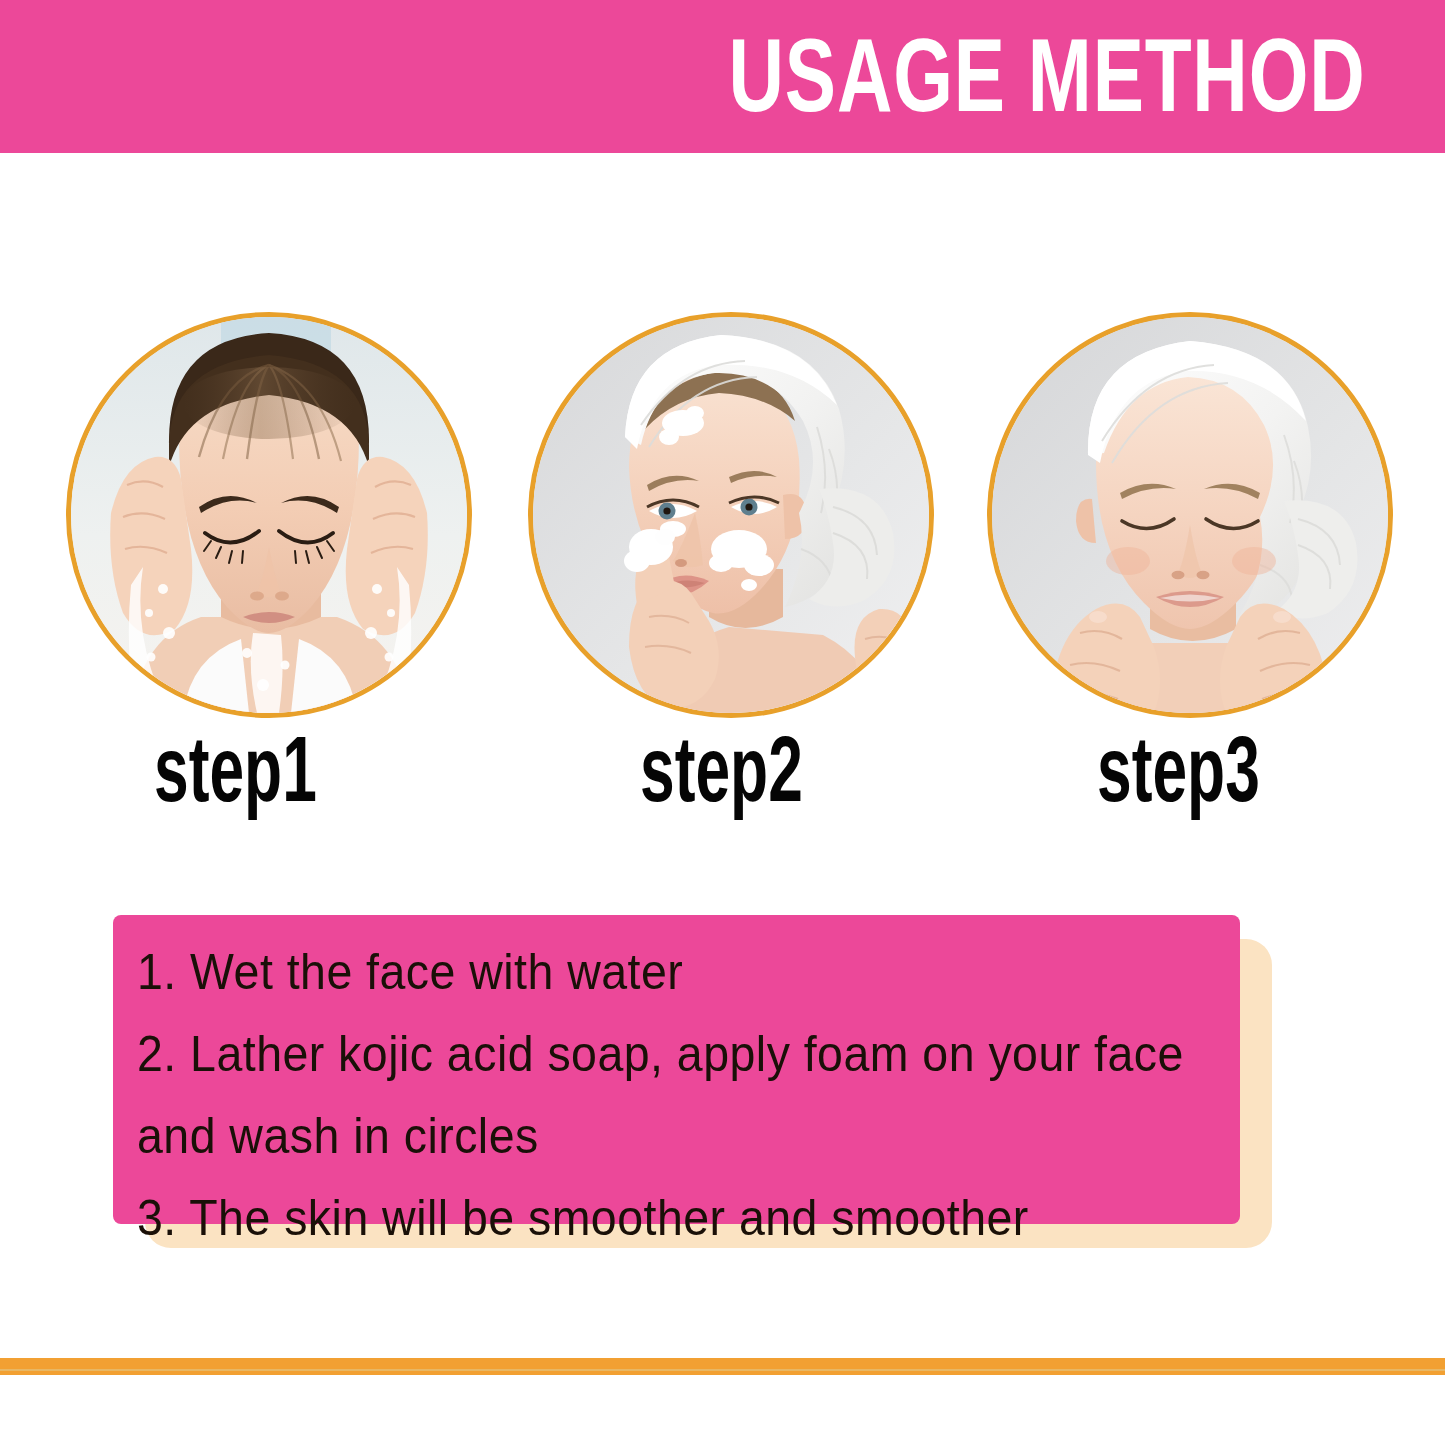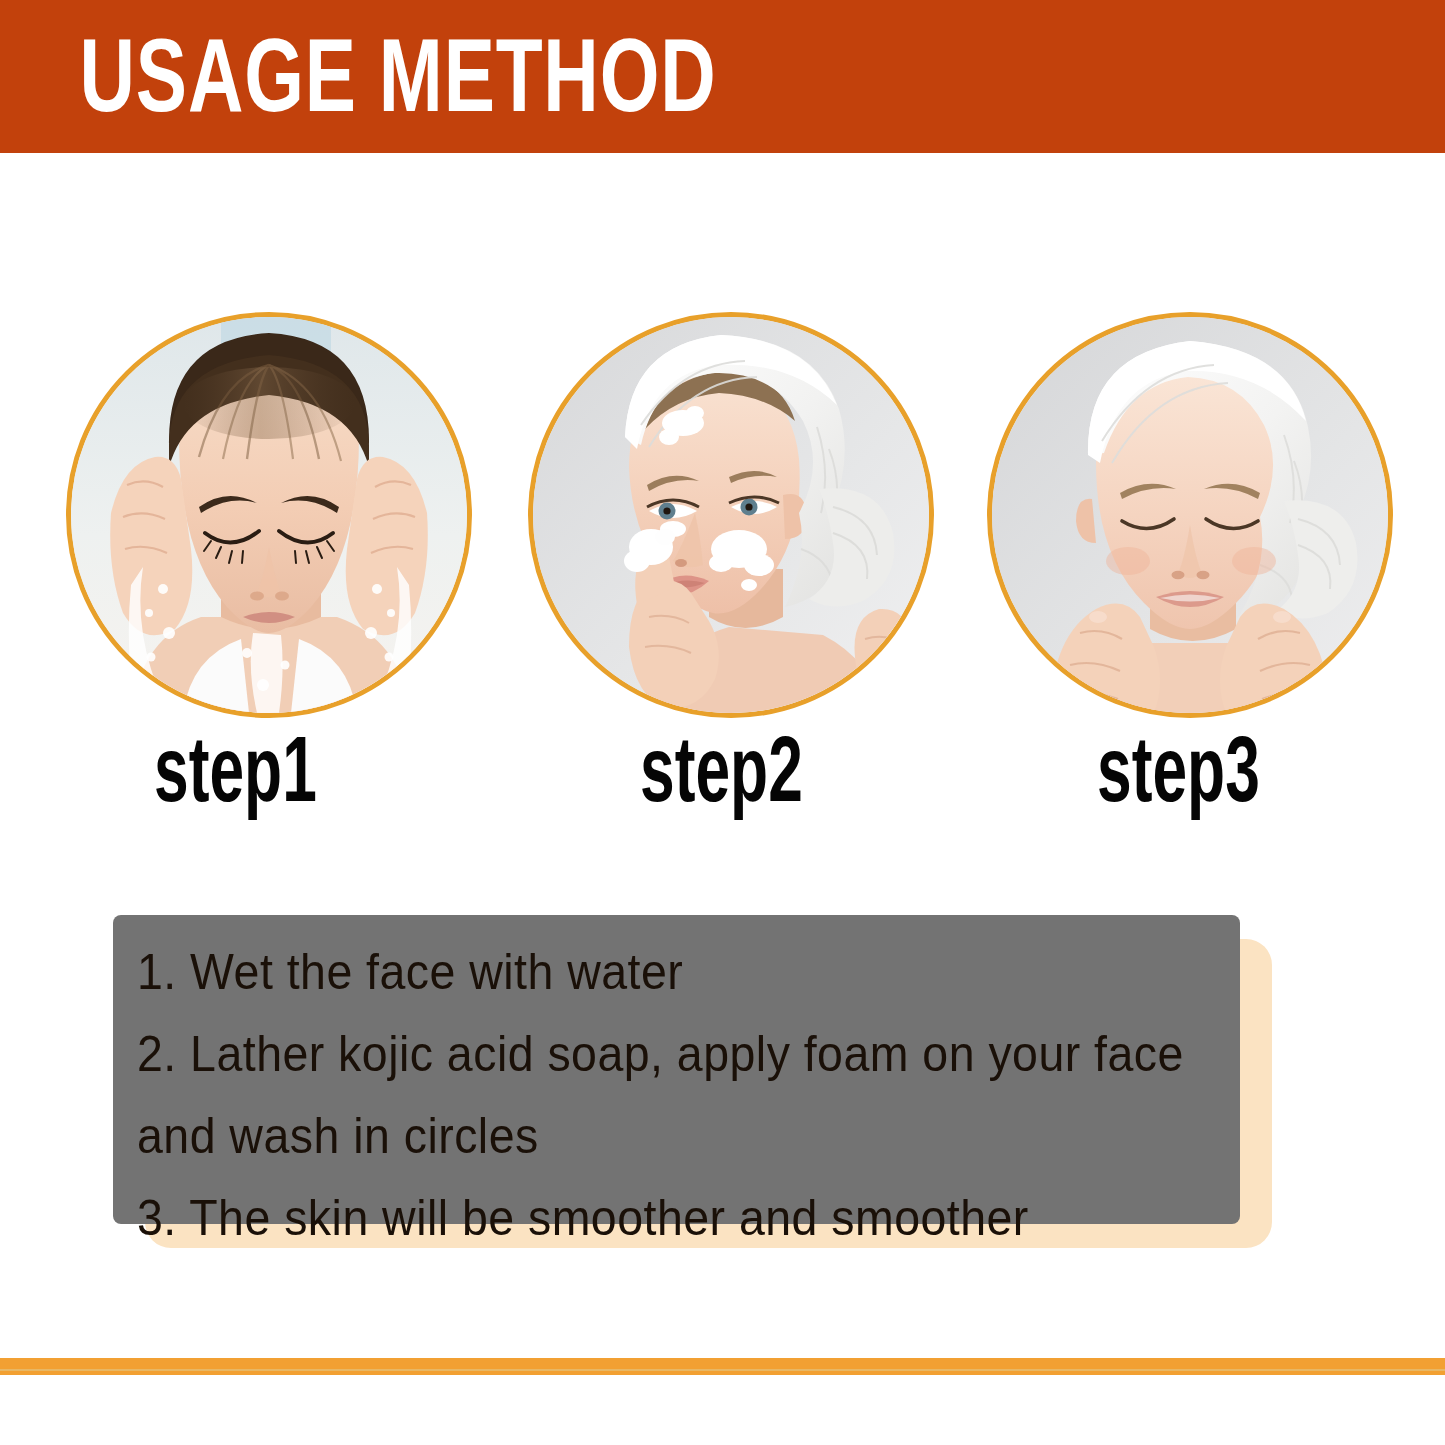--- a/index.html
+++ b/index.html
@@ -15,24 +15,24 @@
     position: relative;
   }
 
   
   .header-band {
     position: absolute;
     left: 0;
     top: 0;
     width: 1445px;
     height: 153px;
-    background: #c2410c;
+    background: #ec4899;
     display: flex;
     align-items: center;
-    justify-content: flex-start;
+    justify-content: flex-end;
   }
   .header-title {
     color: #ffffff;
     font-family: "Liberation Sans Narrow", "Liberation Sans", sans-serif;
     font-weight: 700;
     font-size: 96px;
     line-height: 1;
     letter-spacing: 1px;
     transform: scaleX(0.80) scaleY(1.08);
     transform-origin: center center;
@@ -111,21 +111,21 @@
     height: 309px;
     background: #FBE3C2;
     border-radius: 26px;
   }
   .instr-box {
     position: absolute;
     left: 0;
     top: 0;
     width: 1127px;
     height: 309px;
-    background: #737373;
+    background: #ec4899;
     border-radius: 8px;
     padding: 16px 24px 0 24px;
     box-sizing: border-box;
   }
   .instr-line {
     color: #1a1008;
     font-family: "Liberation Sans Narrow", "Liberation Sans", sans-serif;
     font-weight: 400;
     font-size: 50px;
     line-height: 82px;

